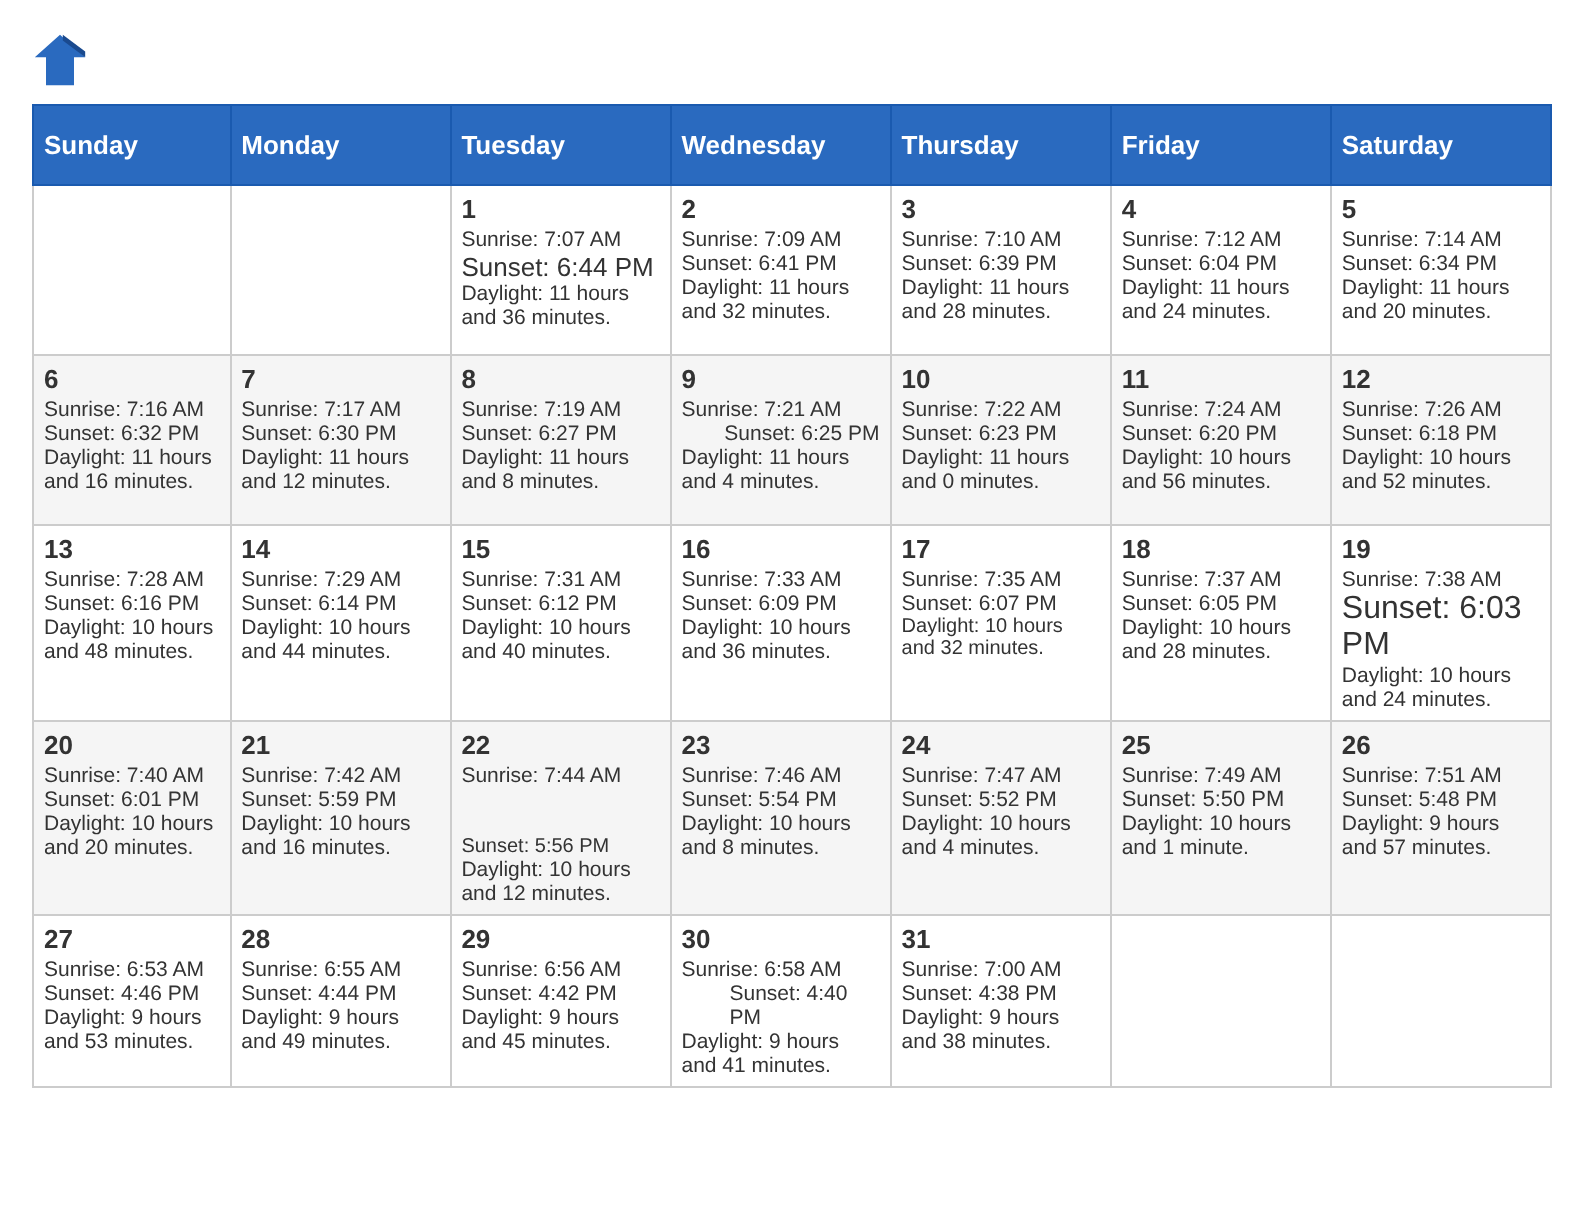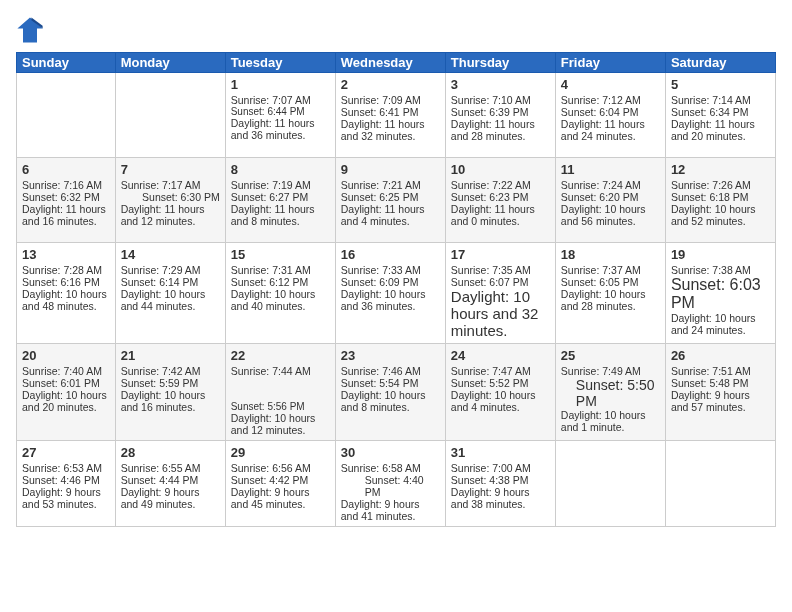--- a/index.html
+++ b/index.html
@@ -40,21 +40,21 @@
     }
     table {
       width: 100%;
       border-collapse: collapse;
       table-layout: fixed;
     }
     th {
       background-color: #2a6abf;
       color: #fff;
       text-align: left;
-      padding: 2px 5px;
+      padding: 12px 5px;
       font-size: 13px;
       border: 1px solid #1a5aaf;
     }
     td {
       border: 1px solid #ccc;
       vertical-align: top;
       padding: 4px 5px;
       font-size: 10.5px;
       color: #333;
       height: 85px;
@@ -107,21 +107,21 @@
       <th>Saturday</th>
     </tr>
   </thead>
   <tbody id="calendar-body">
   <tr>
         <td></td>
         <td></td>
         <td>
           <span class="day-num">1</span>
           <span style="display: block; font-size: 10.5px;">Sunrise: 7:07 AM</span>
-          <span style="display: block; font-size: 10px;">Sunset: 6:44 PM</span>
+          <span style="display: block; font-size: 13px;">Sunset: 6:44 PM</span>
           <span style="display: block; font-size: 10.5px;">Daylight: 11 hours and 36 minutes.</span>
         </td>
         <td>
           <span class="day-num">2</span>
           <span style="display: block; font-size: 10.5px;">Sunrise: 7:09 AM</span>
           <span style="display: block; font-size: 10.5px;">Sunset: 6:41 PM</span>
           <span style="display: block; font-size: 10.5px;">Daylight: 11 hours and 32 minutes.</span>
         </td>
         <td>
           <span class="day-num">3</span>
@@ -145,33 +145,33 @@
       <tr>
         <td>
           <span class="day-num">6</span>
           <span style="display: block; font-size: 10.5px;">Sunrise: 7:16 AM</span>
           <span style="display: block; font-size: 10.5px;">Sunset: 6:32 PM</span>
           <span style="display: block; font-size: 10.5px;">Daylight: 11 hours and 16 minutes.</span>
         </td>
         <td>
           <span class="day-num">7</span>
           <span style="display: block; font-size: 10.5px;">Sunrise: 7:17 AM</span>
-          <span style="display: block; font-size: 10.5px; text-align: right;">Sunset: 6:30 PM</span>
+          <span style="display: block; font-size: 10.5px;">Sunset: 6:30 PM</span>
           <span style="display: block; font-size: 10.5px;">Daylight: 11 hours and 12 minutes.</span>
         </td>
         <td>
           <span class="day-num">8</span>
           <span style="display: block; font-size: 10.5px;">Sunrise: 7:19 AM</span>
           <span style="display: block; font-size: 10.5px;">Sunset: 6:27 PM</span>
           <span style="display: block; font-size: 10.5px;">Daylight: 11 hours and 8 minutes.</span>
         </td>
         <td>
           <span class="day-num">9</span>
           <span style="display: block; font-size: 10.5px;">Sunrise: 7:21 AM</span>
-          <span style="display: block; font-size: 10.5px;">Sunset: 6:25 PM</span>
+          <span style="display: block; font-size: 10.5px; text-align: right;">Sunset: 6:25 PM</span>
           <span style="display: block; font-size: 10.5px;">Daylight: 11 hours and 4 minutes.</span>
         </td>
         <td>
           <span class="day-num">10</span>
           <span style="display: block; font-size: 10.5px;">Sunrise: 7:22 AM</span>
           <span style="display: block; font-size: 10.5px;">Sunset: 6:23 PM</span>
           <span style="display: block; font-size: 10.5px;">Daylight: 11 hours and 0 minutes.</span>
         </td>
         <td>
           <span class="day-num">11</span>
@@ -208,21 +208,21 @@
         <td>
           <span class="day-num">16</span>
           <span style="display: block; font-size: 10.5px;">Sunrise: 7:33 AM</span>
           <span style="display: block; font-size: 10.5px;">Sunset: 6:09 PM</span>
           <span style="display: block; font-size: 10.5px;">Daylight: 10 hours and 36 minutes.</span>
         </td>
         <td>
           <span class="day-num">17</span>
           <span style="display: block; font-size: 10.5px;">Sunrise: 7:35 AM</span>
           <span style="display: block; font-size: 10.5px;">Sunset: 6:07 PM</span>
-          <span style="display: block; font-size: 15px;">Daylight: 10 hours and 32 minutes.</span>
+          <span style="display: block; font-size: 10px;">Daylight: 10 hours and 32 minutes.</span>
         </td>
         <td>
           <span class="day-num">18</span>
           <span style="display: block; font-size: 10.5px;">Sunrise: 7:37 AM</span>
           <span style="display: block; font-size: 10.5px;">Sunset: 6:05 PM</span>
           <span style="display: block; font-size: 10.5px;">Daylight: 10 hours and 28 minutes.</span>
         </td>
         <td>
           <span class="day-num">19</span>
           <span style="display: block; font-size: 10.5px;">Sunrise: 7:38 AM</span>
@@ -257,21 +257,21 @@
         </td>
         <td>
           <span class="day-num">24</span>
           <span style="display: block; font-size: 10.5px;">Sunrise: 7:47 AM</span>
           <span style="display: block; font-size: 10.5px;">Sunset: 5:52 PM</span>
           <span style="display: block; font-size: 10.5px;">Daylight: 10 hours and 4 minutes.</span>
         </td>
         <td>
           <span class="day-num">25</span>
           <span style="display: block; font-size: 10.5px;">Sunrise: 7:49 AM</span>
-          <span style="display: block; font-size: 14px; margin-left: 15px;">Sunset: 5:50 PM</span>
+          <span style="display: block; font-size: 11px;">Sunset: 5:50 PM</span>
           <span style="display: block; font-size: 10.5px;">Daylight: 10 hours and 1 minute.</span>
         </td>
         <td>
           <span class="day-num">26</span>
           <span style="display: block; font-size: 10.5px;">Sunrise: 7:51 AM</span>
           <span style="display: block; font-size: 10.5px;">Sunset: 5:48 PM</span>
           <span style="display: block; font-size: 10.5px;">Daylight: 9 hours and 57 minutes.</span>
         </td>
       </tr>
       <tr>

